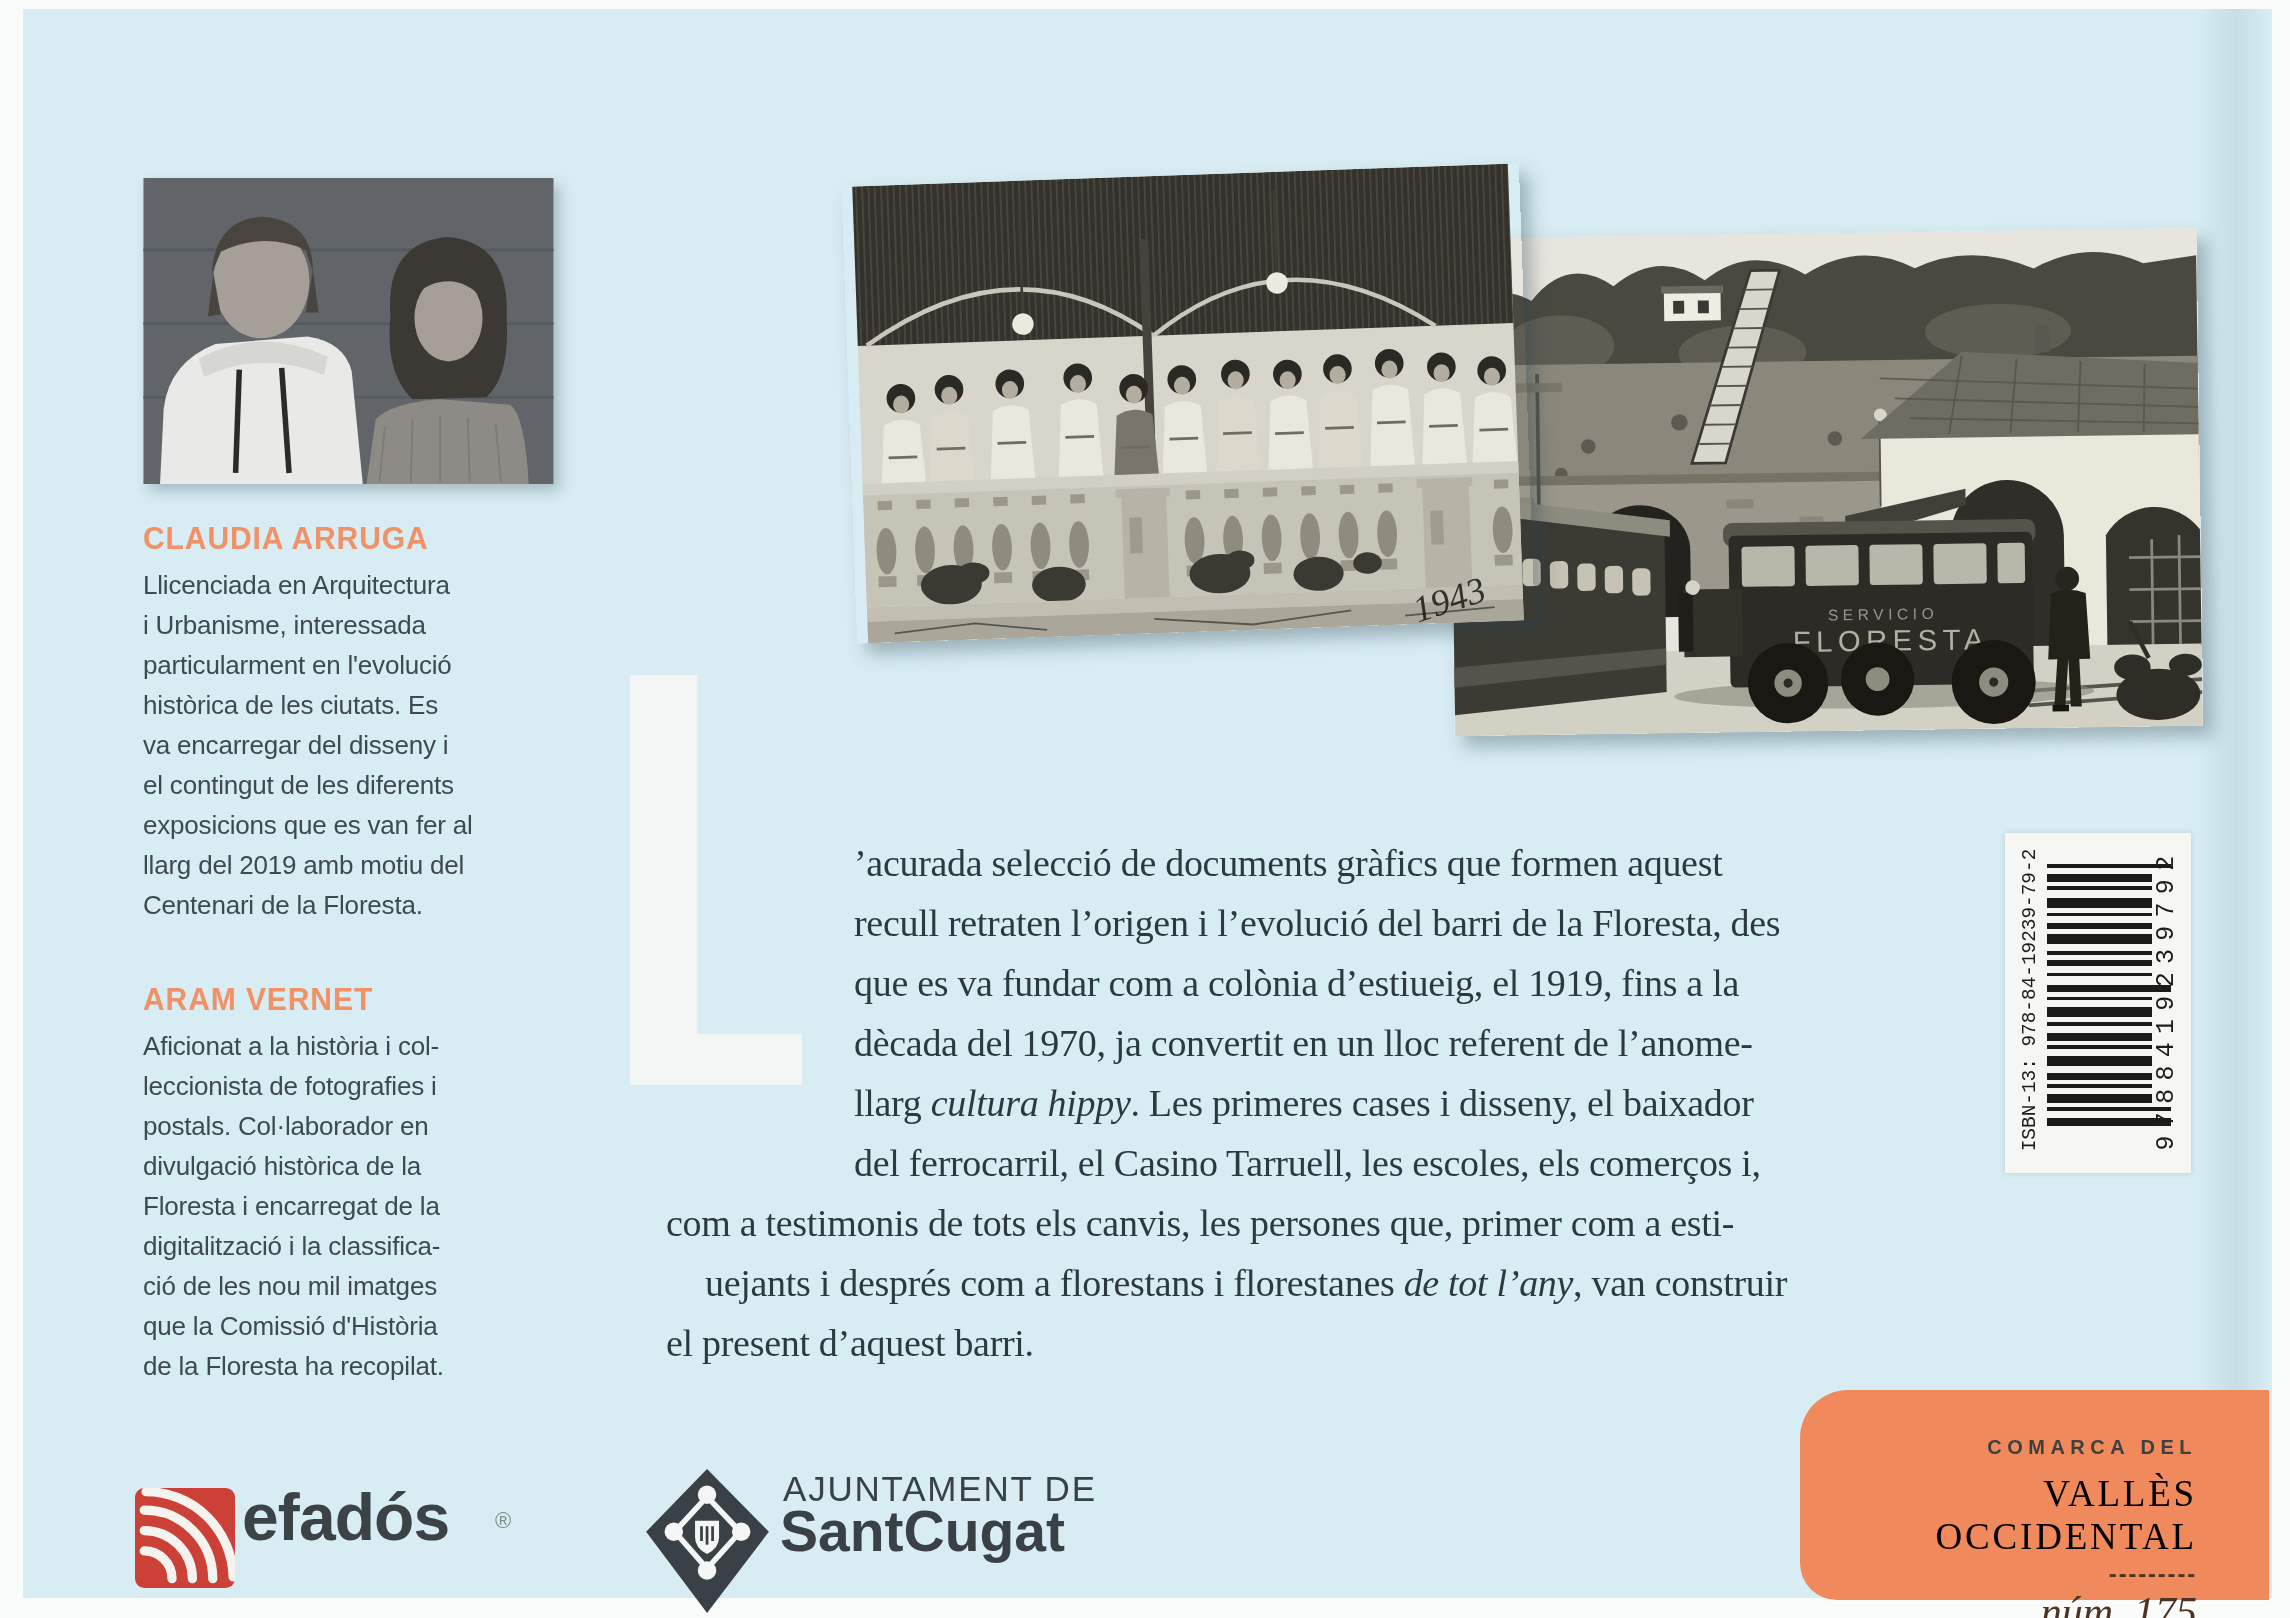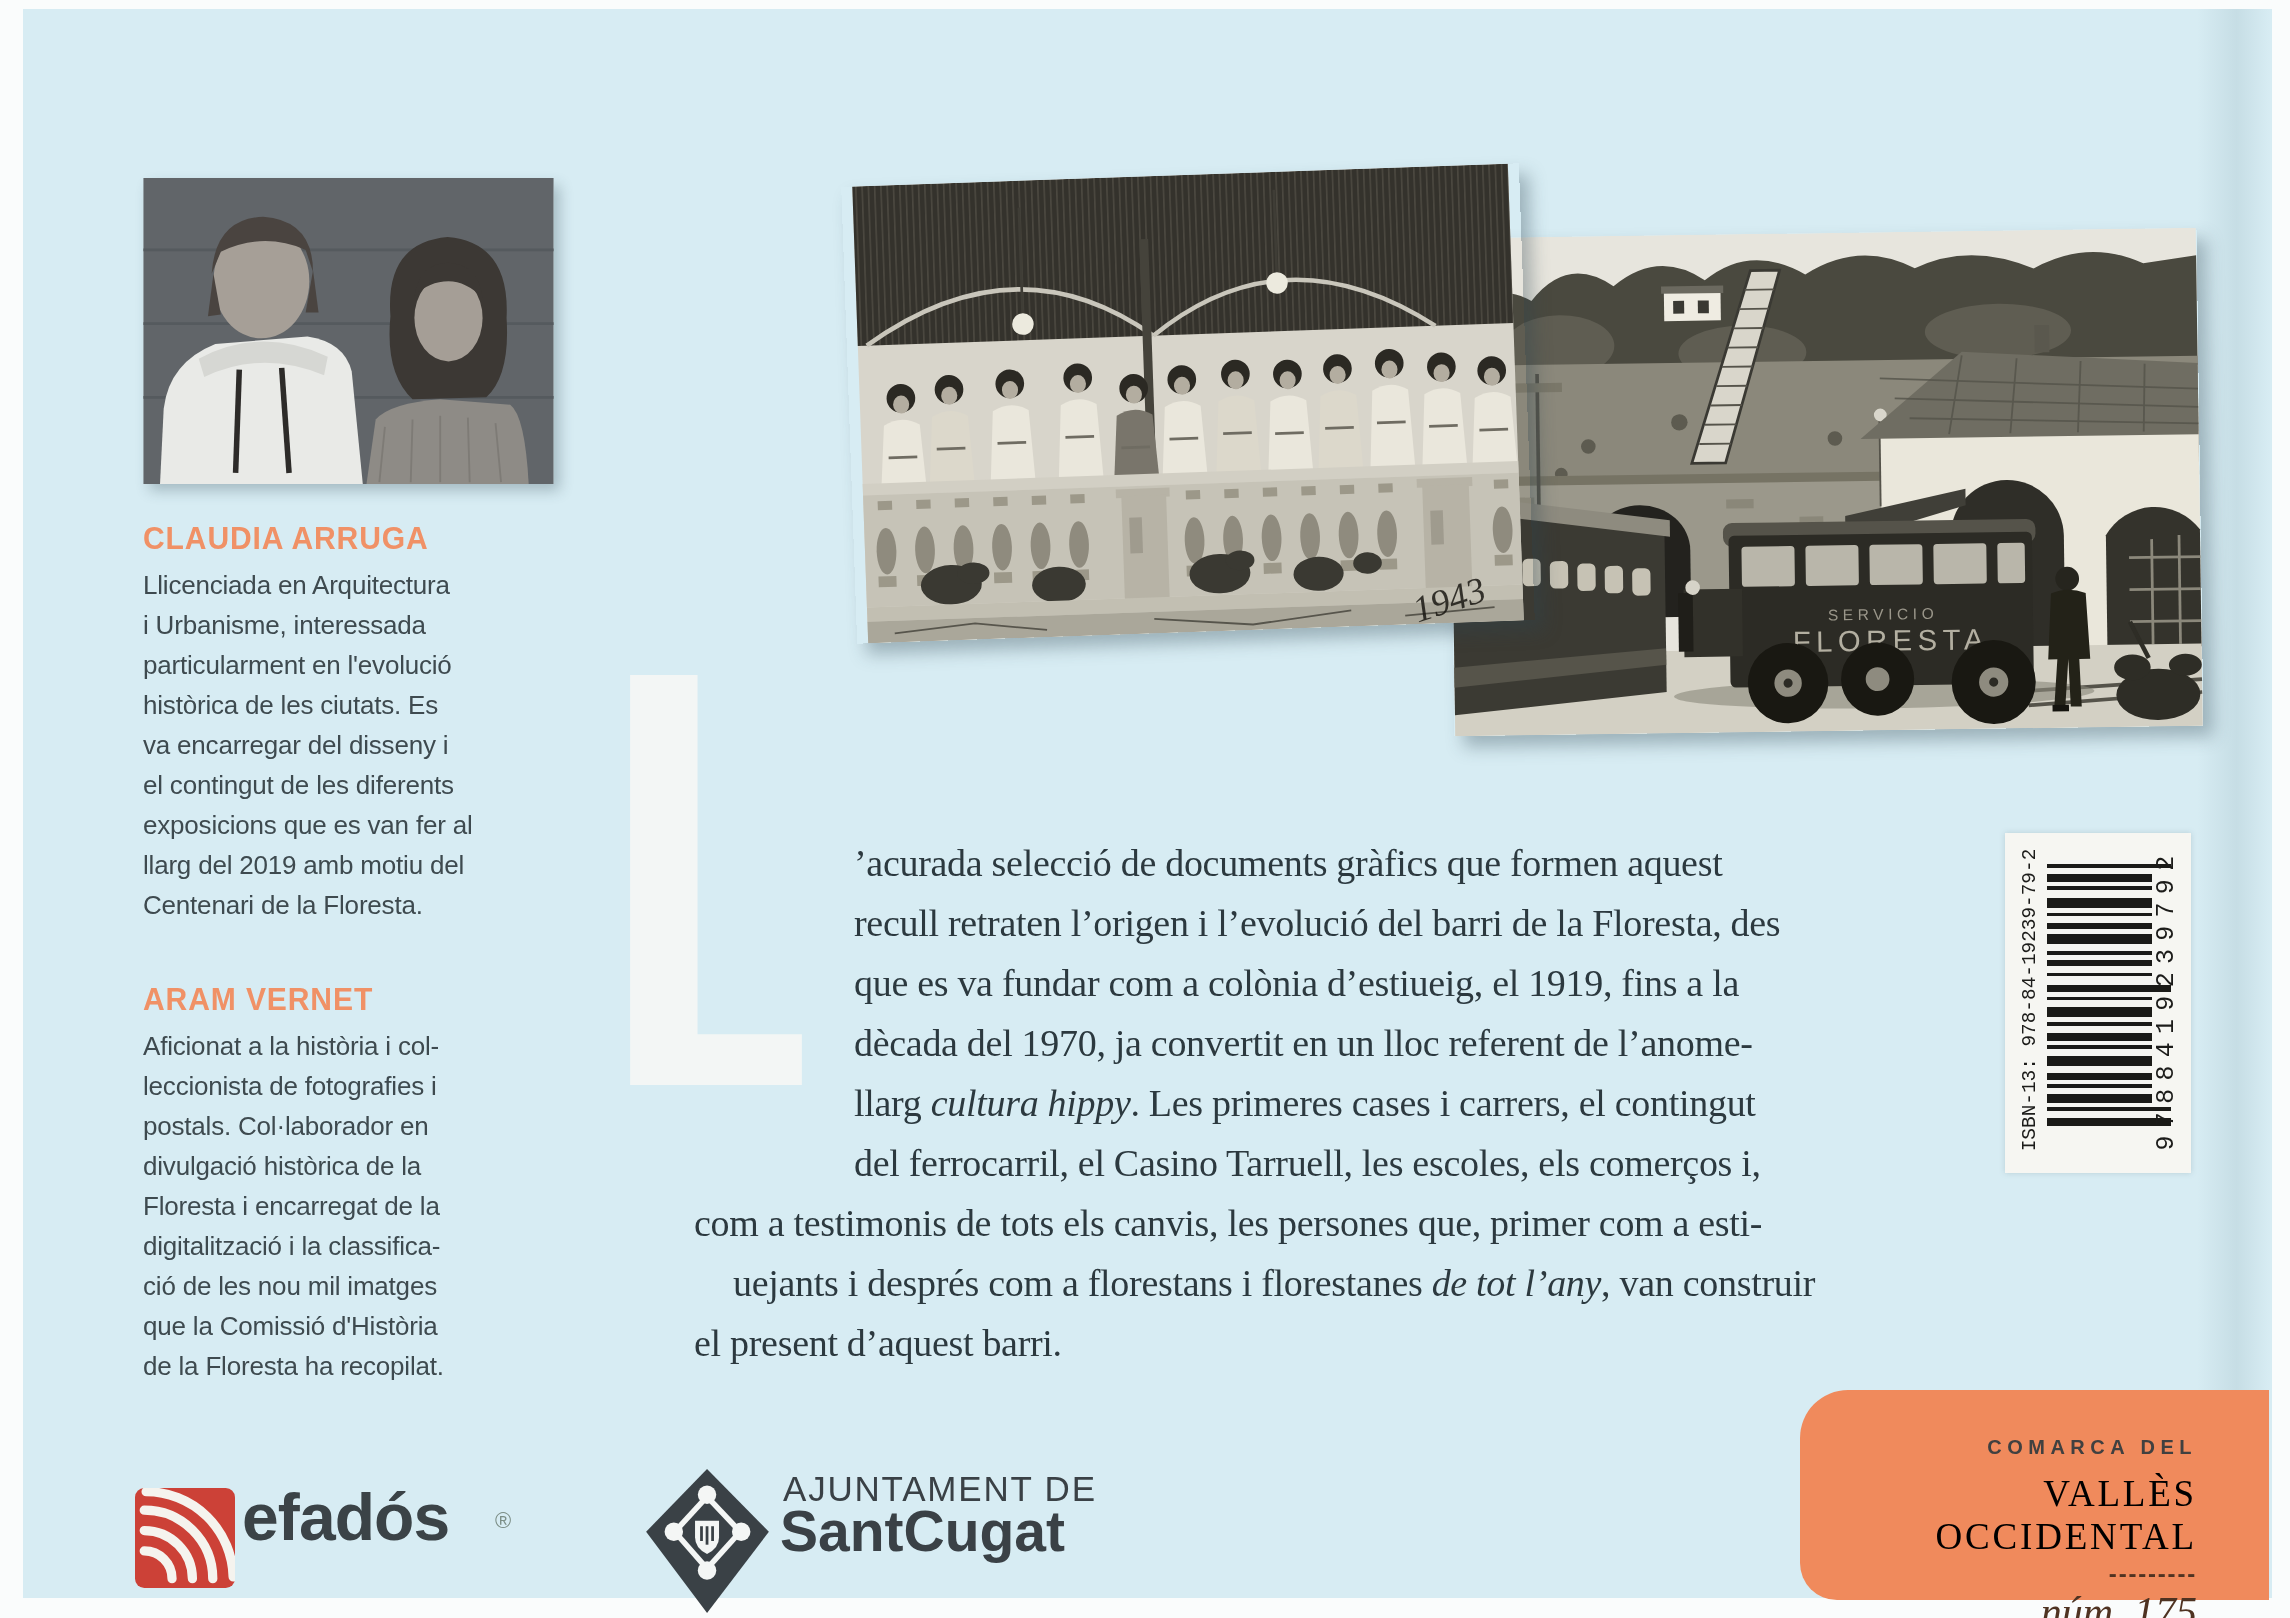--- a/index.html
+++ b/index.html
@@ -24,21 +24,21 @@
                  letter-spacing:0.9px; transform:scaleX(.97); transform-origin:left; z-index:4; }
   .bio { position:absolute; left:143px; width:397px; font-size:26px; line-height:40px;
          color:#3e4a4f; letter-spacing:-0.2px; z-index:4; }
 
   
   .dropcap { position:absolute; left:630px; top:675px; z-index:4; }
   .bodytext { position:absolute; z-index:4; font-family:"Liberation Serif",serif;
               font-size:38px; line-height:60px; color:#2c393f; letter-spacing:-0.3px; }
   .bodytext .tline { height:60px; white-space:nowrap; }
   #body-indent { left:854px; top:833px; width:1061px; }
-  #body-full   { left:694px; top:1193px; width:1260px; }
+  #body-full   { left:666px; top:1193px; width:1260px; }
 
   
   .barcode { position:absolute; left:2005px; top:833px; width:186px; height:340px;
              background:#f6f6f2; z-index:4; box-shadow:0 0 5.5px rgba(90,120,130,.25); }
   .bc-rot { position:absolute; width:332px; height:26px; transform:rotate(-90deg);
             font-family:"Liberation Mono",monospace; color:#1c1c1a; text-align:center; }
   .bc-label  { left:-139px; top:154px; font-size:19.4px; }
   .bc-digits { left:-6.5px;  top:153px; font-size:25px; letter-spacing:8.3px; }
   #bc-bars { position:absolute; left:42px; top:31px; width:126px; display:flex; flex-direction:column; }
   #bc-bars .bar { background:#1b1b18; width:105px; }
@@ -409,21 +409,21 @@
   <div class="dropcap">
     <svg width="172" height="410" viewBox="0 0 186 444">
         <path d="M0 0 H73 V389 H186 V444 H0 Z" fill="#f3f6f5"></path>
       </svg>
   </div>
   <div class="bodytext" id="body-indent">
       <div class="tline jline" style="word-spacing: 0px;"><span>’acurada selecció de documents gràfics que formen aquest</span></div>
       <div class="tline jline" style="word-spacing: 0px;"><span>recull retraten l’origen i l’evolució del barri de la Floresta, des</span></div>
       <div class="tline jline" style="word-spacing: 0px;"><span>que es va fundar com a colònia d’estiueig, el 1919, fins a la</span></div>
       <div class="tline jline" style="word-spacing: 0px;"><span>dècada del 1970, ja convertit en un lloc referent de l’anome-</span></div>
-      <div class="tline jline" style="word-spacing: 0px;"><span>llarg </span><i>cultura hippy</i><span>. Les primeres cases i carrers, el contingut</span></div>
+      <div class="tline jline" style="word-spacing: 0px;"><span>llarg </span><i>cultura hippy</i><span>. Les primeres cases i disseny, el baixador</span></div>
       <div class="tline jline" style="word-spacing: 0px;"><span>del ferrocarril, el Casino Tarruell, les escoles, els comerços i,</span></div>
     </div>
   <div class="bodytext" id="body-full">
       <div class="tline jline" style="word-spacing: 0px;"><span>com a testimonis de tots els canvis, les persones que, primer com a esti-</span></div>
       <div class="tline jline" style="word-spacing: 0px; margin-left: 39px;"><span>uejants i després com a florestans i florestanes </span><i>de tot l’any</i><span>, van construir</span></div>
       <div class="tline"><span>el present d’aquest barri.</span></div>
     </div>
 
   <div class="barcode">
     <div class="bc-rot bc-label">ISBN-13: 978-84-19239-79-2</div>

